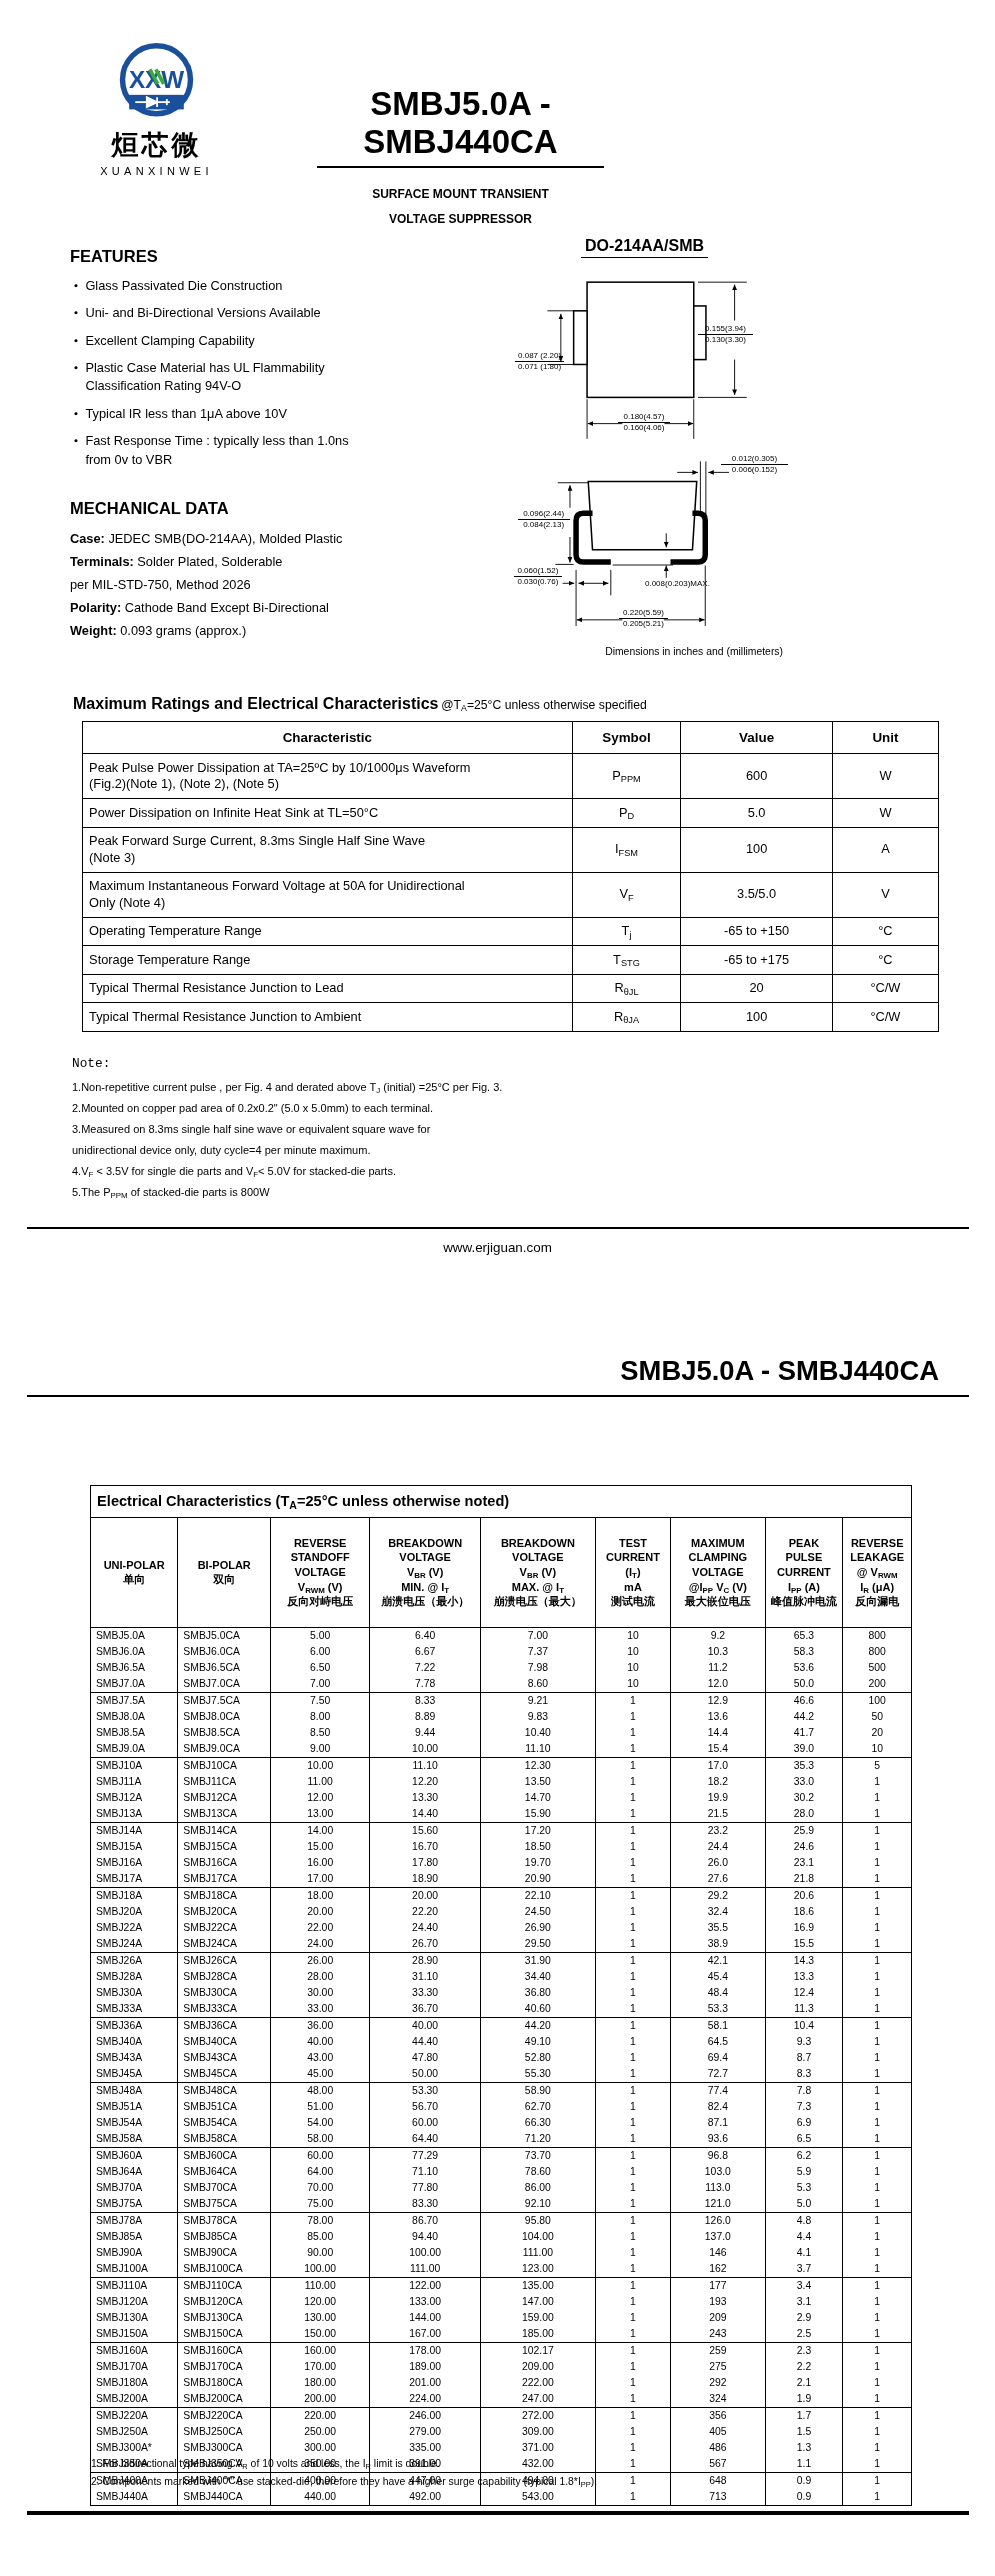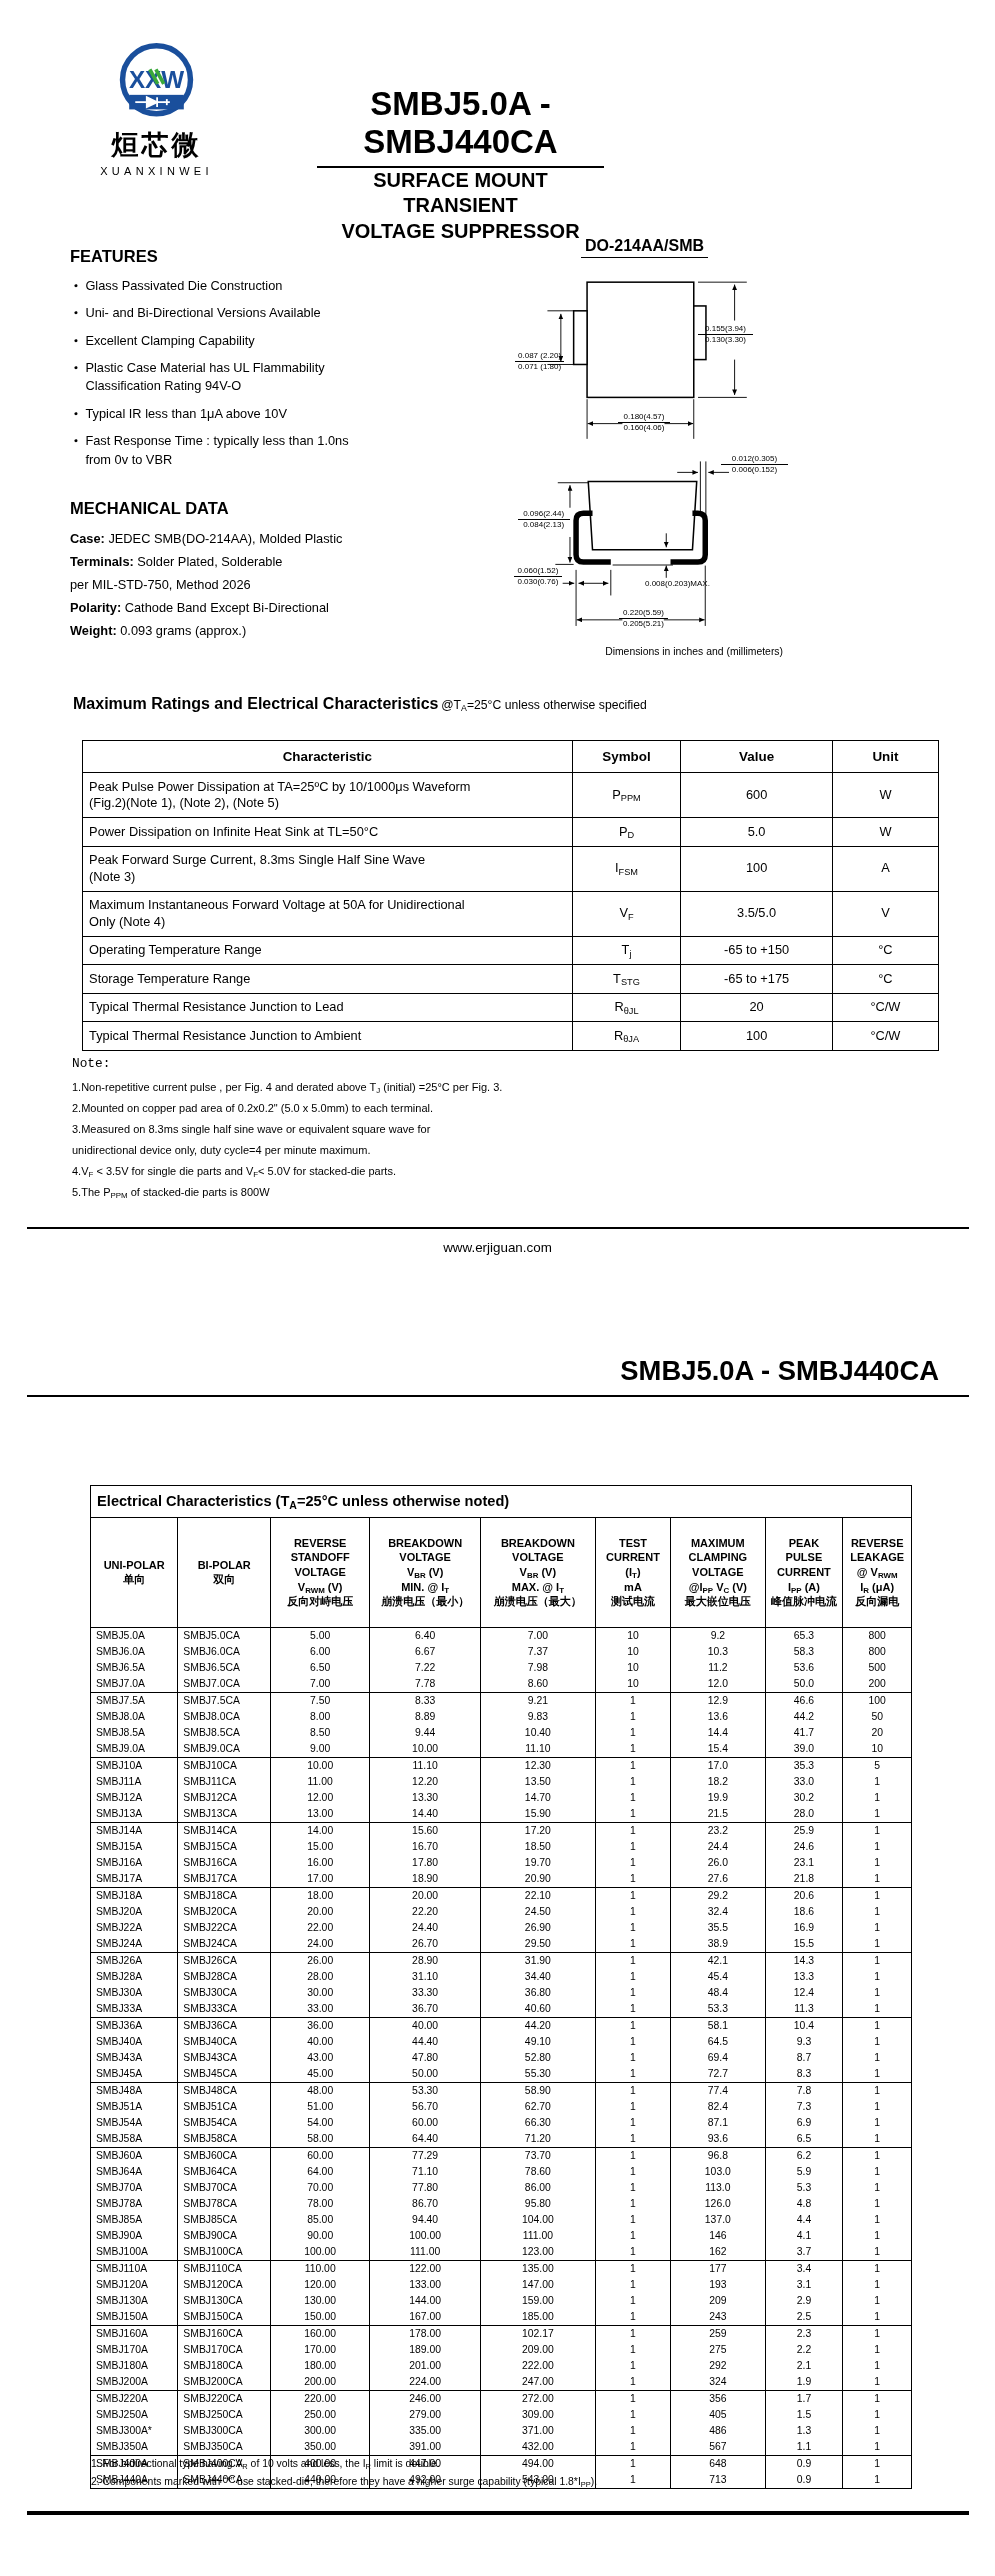--- a/index.html
+++ b/index.html
@@ -10,21 +10,21 @@
 
   
   #logo{left:91px;top:41px;width:131px;text-align:center;}
   #logo svg{display:block;margin:0 auto;}
   .logo-cn{font-size:27px;font-weight:bold;letter-spacing:3px;margin-top:5px;}
   .logo-en{font-size:11px;letter-spacing:4.3px;margin-top:2.4px;}
 
   #title-block{left:317px;top:85px;width:287px;text-align:center;}
   #part-title{display:inline-block;font-size:33px;font-weight:bold;margin:0;
               border-bottom:2.4px solid #000;padding:0 4.9px 4.9px 4.9px;}
-  #subtitle{font-size:20px;font-weight:bold;line-height:25.6px;margin-top:0;}
+  #subtitle{font-size:12px;font-weight:bold;line-height:25.6px;margin-top:14px;}
 
   
   #features{left:70px;top:247px;width:439px;}
   #features h2{font-size:16.5px;margin:0 0 11px 0;}
   #features ul{list-style:none;margin:0;padding:0;font-size:12.8px;}
   #features li{margin:0 0 9.1px 0;line-height:18.3px;display:flex;}
   .blt{font-size:7.3px;margin:0 7.3px 0 3.7px;line-height:18.3px;}
   .ftxt{white-space:pre-line;}
 
   
@@ -42,21 +42,21 @@
   .dim{position:absolute;font-size:8px;line-height:9.8px;text-align:center;}
   .dim span{display:block;}
   .dim .t{border-bottom:0.9px solid #000;padding:0 1.8px;}
   svg .ln{stroke:#000;stroke-width:1.5;fill:none;}
   svg .otl{stroke:#000;stroke-width:2.5;fill:#fff;}
 
   
   #mr-title{left:73px;top:695px;width:866px;}
   #mr-title b{font-size:16px;}
   #mr-title span{font-size:12.2px;}
-  #max-table{position:absolute;left:82px;top:740px;width:857px;
+  #max-table{position:absolute;left:82px;top:721px;width:857px;
              border-collapse:collapse;font-size:12.8px;}
   #max-table th,#max-table td{border:1.2px solid #000;}
   #max-table{border:1.8px solid #000;}
   #max-table th{height:29px;font-size:13.4px;}
   #max-table td{padding:5.5px 6.1px;text-align:center;line-height:16.5px;}
   #max-table td.ch{text-align:left;white-space:pre-line;}
 
   
   #notes{left:72px;top:1056px;width:610px;}
   #notes h3{font-size:12.8px;margin:0 0 6.1px 0;font-weight:normal;font-family:Liberation Mono, monospace;}
@@ -742,20 +742,31 @@
           <td class="nm">SMBJ70A</td>
           <td class="nm">SMBJ70CA</td>
           <td class="num">70.00</td>
           <td class="num">77.80</td>
           <td class="num">86.00</td>
           <td class="num">1</td>
           <td class="num">113.0</td>
           <td class="num">5.3</td>
           <td class="num">1</td>
         </tr>
+        <tr class="grp">
+          <td class="nm">SMBJ75A</td>
+          <td class="nm">SMBJ75CA</td>
+          <td class="num">75.00</td>
+          <td class="num">83.30</td>
+          <td class="num">92.10</td>
+          <td class="num">1</td>
+          <td class="num">121.0</td>
+          <td class="num">5.0</td>
+          <td class="num">1</td>
+        </tr>
         <tr>
           <td class="nm">SMBJ78A</td>
           <td class="nm">SMBJ78CA</td>
           <td class="num">78.00</td>
           <td class="num">86.70</td>
           <td class="num">95.80</td>
           <td class="num">1</td>
           <td class="num">126.0</td>
           <td class="num">4.8</td>
           <td class="num">1</td>

